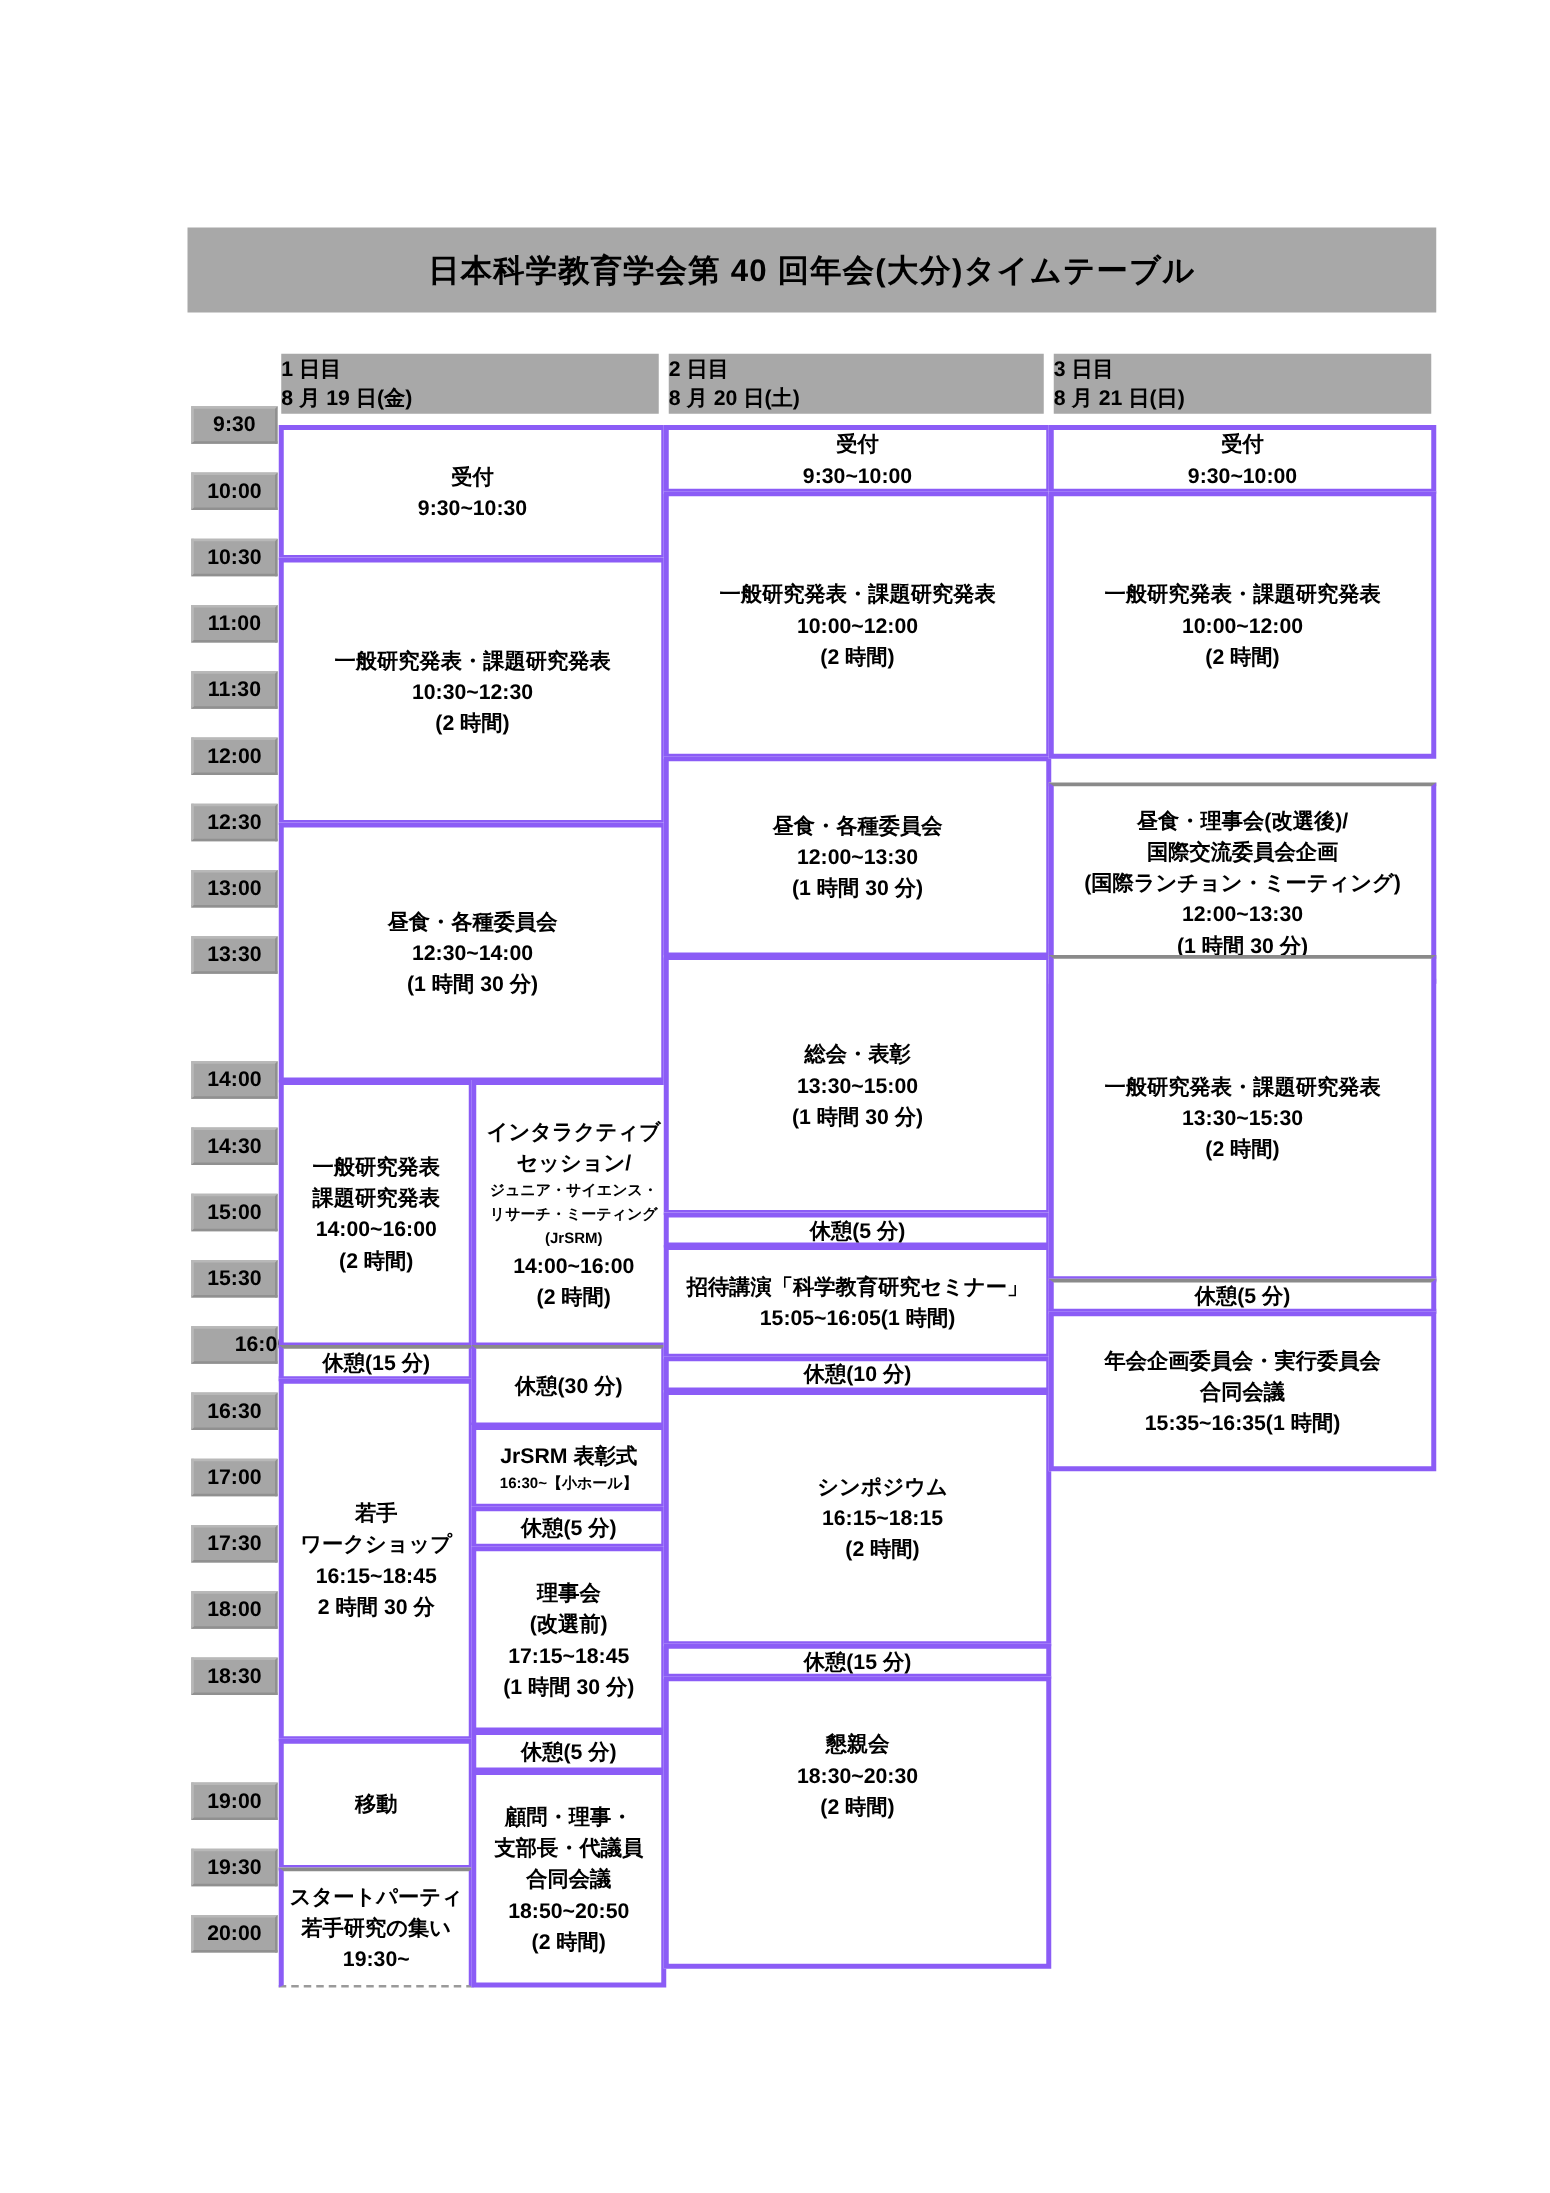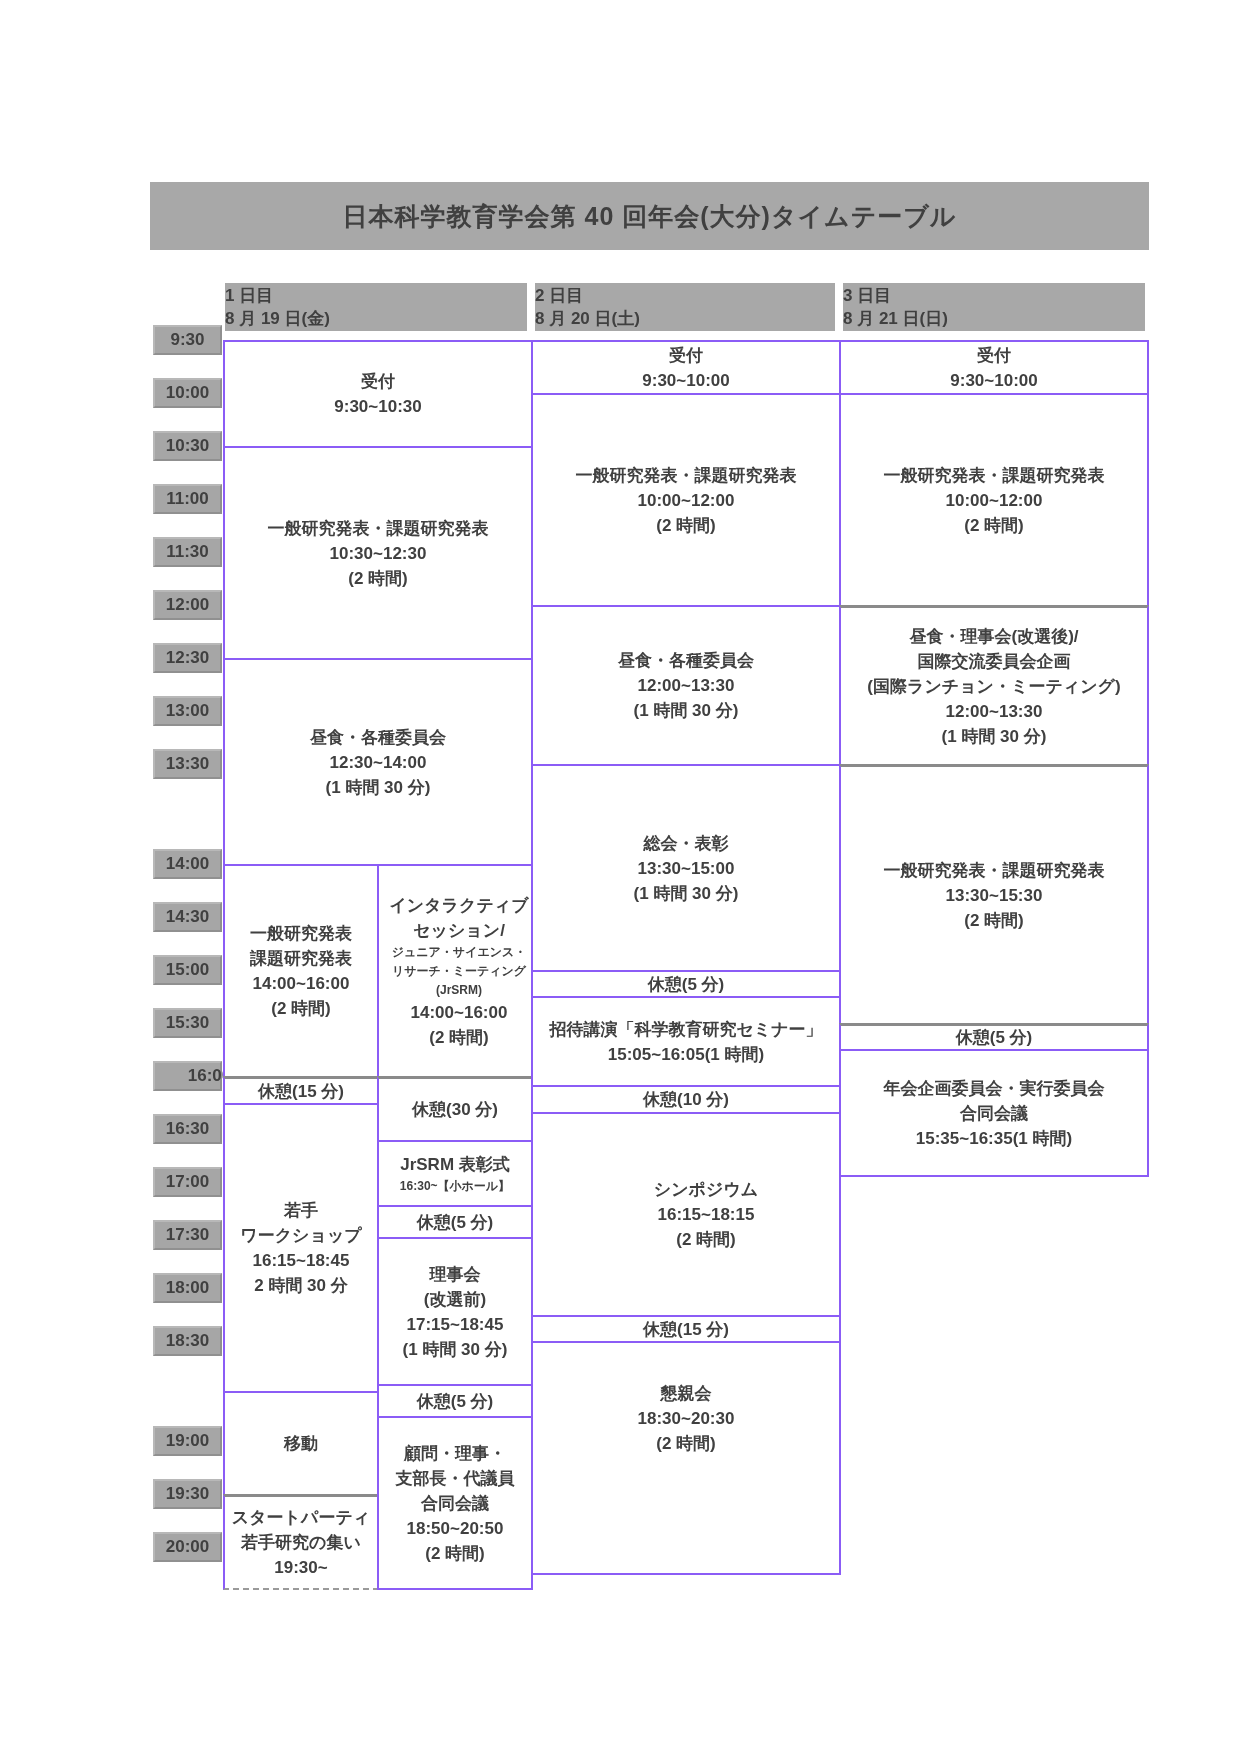--- a/index.html
+++ b/index.html
@@ -1,25 +1,25 @@
 <!DOCTYPE html>
 <html><head>
 <meta charset="utf-8">
 <style>
   html,body{margin:0;padding:0;background:#fff;}
   .page{position:relative;width:1240px;height:1754px;background:#ffffff;overflow:hidden;
-        font-family:"Liberation Sans","DejaVu Sans",sans-serif;font-weight:700;color:#404040;}
+        font-family:"Liberation Sans","DejaVu Sans",sans-serif;font-weight:700;color:#000000;}
   .title-bar{position:absolute;left:150px;top:182px;width:999px;height:68px;background:#a8a8a8;
         display:flex;align-items:center;justify-content:center;font-size:25px;letter-spacing:1px;}
   .day-header{position:absolute;background:#a8a8a8;display:flex;flex-direction:column;
         align-items:flex-start;justify-content:center;font-size:17px;line-height:23px;text-align:center;}
   .time-label{position:absolute;background:#a6a6a6;display:flex;align-items:center;justify-content:center;
         font-size:17px;border-top:2px solid #b8b8b8;border-left:2px solid #b8b8b8;
         border-right:2px solid #909090;border-bottom:2px solid #909090;box-sizing:border-box;}
-  .event{position:absolute;background:#ffffff;border:2px solid #8b5cf6;box-sizing:border-box;
+  .event{position:absolute;background:#ffffff;border:4px solid #8b5cf6;box-sizing:border-box;
         display:flex;flex-direction:column;align-items:center;justify-content:center;
         text-align:center;font-size:17px;line-height:25px;}
   .event .line{white-space:nowrap;}
   .event .line.small{font-size:12px;line-height:19px;}
   .event.gray-top{border-top:3px solid #8a8a8a;}
   .event.dashed-bottom{border-bottom:2px dashed #9a9a9a;}
   .event.top-align{justify-content:flex-start;padding-top:38px;}
 </style>
 </head>
 <body>
@@ -181,21 +181,21 @@
       </div>
       <div class="event" style="left: 839px; top: 340px; width: 310px; height: 55px;">
         <div class="line">受付</div>
         <div class="line">9:30~10:00</div>
       </div>
       <div class="event" style="left: 839px; top: 393px; width: 310px; height: 214px;">
         <div class="line">一般研究発表・課題研究発表</div>
         <div class="line">10:00~12:00</div>
         <div class="line">(2 時間)</div>
       </div>
-      <div class="event gray-top" style="left: 839px; top: 605px; width: 310px; height: 161px;">
+      <div class="event gray-top" style="left: 839px; top: 626px; width: 310px; height: 161px;">
         <div class="line">昼食・理事会(改選後)/</div>
         <div class="line">国際交流委員会企画</div>
         <div class="line">(国際ランチョン・ミーティング)</div>
         <div class="line">12:00~13:30</div>
         <div class="line">(1 時間 30 分)</div>
       </div>
       <div class="event gray-top" style="left: 839px; top: 764px; width: 310px; height: 261px;">
         <div class="line">一般研究発表・課題研究発表</div>
         <div class="line">13:30~15:30</div>
         <div class="line">(2 時間)</div>

